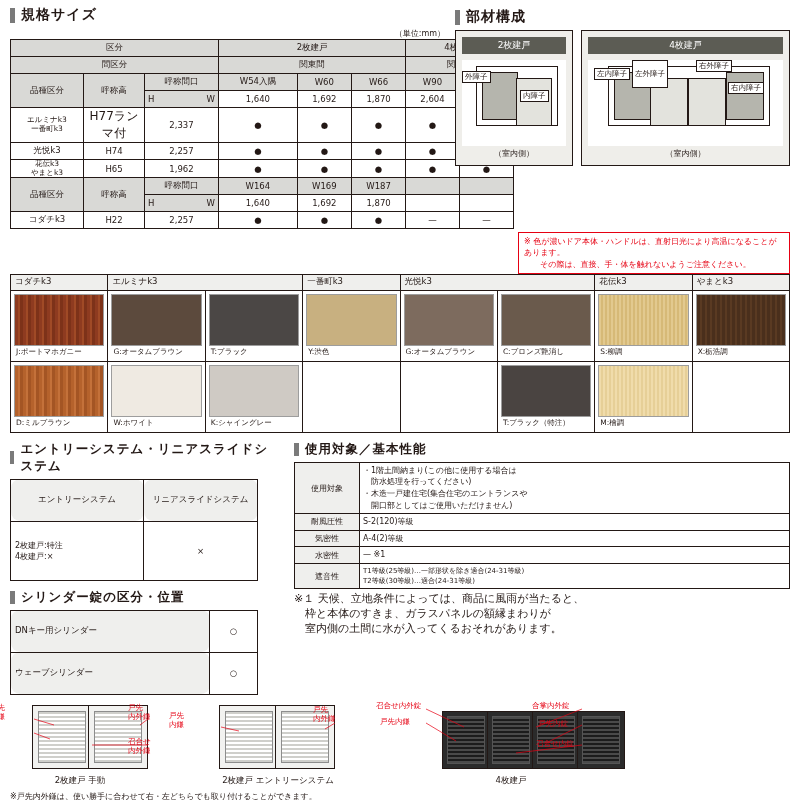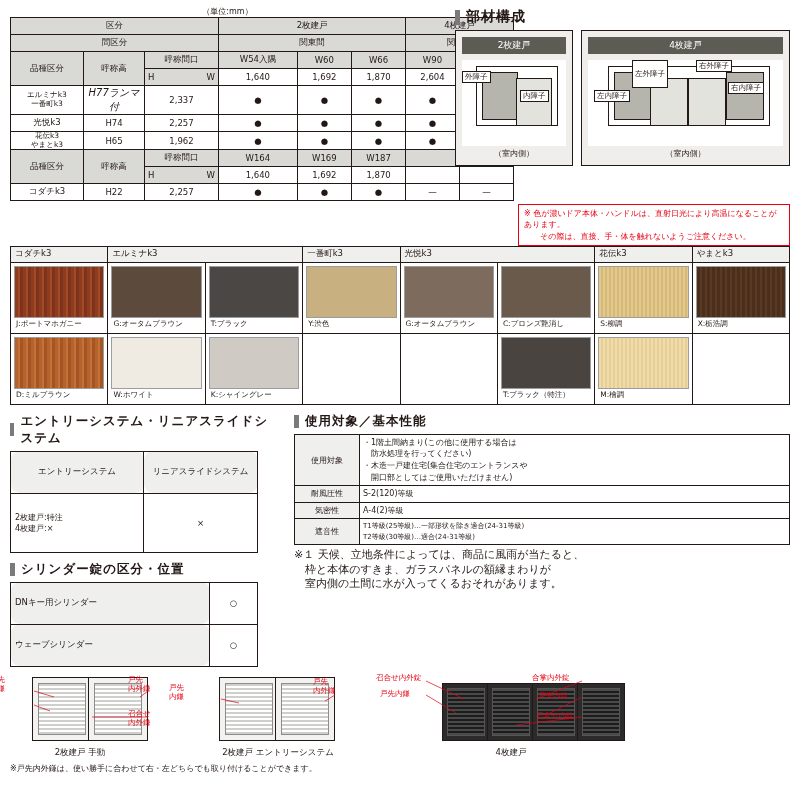--- a/index.html
+++ b/index.html
@@ -11,21 +11,21 @@
     position:relative;overflow:hidden;
   }
   .page{position:relative;width:800px;height:800px;box-sizing:border-box;padding:6px 10px;}
 
   
   .sec-head{display:flex;align-items:center;font-size:14px;font-weight:bold;letter-spacing:1px;margin:0 0 4px 0;}
   .sec-head .bar{width:5px;height:15px;background:#7a7a7a;margin-right:6px;display:inline-block;}
   .sec-head.small{font-size:12.5px;}
   .sec-head .bar.small{height:13px;}
 
-  .unit{font-size:8px;text-align:center;}
+  .unit{font-size:8px;text-align:right;}
 
   table{border-collapse:collapse;}
   td,th{border:1px solid #231815;font-weight:normal;text-align:center;vertical-align:middle;padding:0;}
   .grayhdr{background:#d9d9d6;}
   .lightgray{background:#efefed;}
 
   
   #spec-table{width:504px;font-size:8.5px;}
   #spec-table td{height:16px;}
   .nm{white-space:nowrap;}
@@ -76,20 +76,24 @@
   .dark-panel{background:#2b2b2b;border:1px solid #231815;}
   .dark-louver{background:repeating-linear-gradient(to bottom,#4a4a4a 0 2px,#1c1c1c 2px 4px);}
 </style>
 </head>
 <body>
 
 <div class="page">
 
   <div class="row-top">
     <div class="left-col">
+      <div class="sec-head">
+        <span class="bar"></span>
+        <span>規格サイズ</span>
+      </div>
       <div class="unit">（単位:mm）</div>
 
       <table id="spec-table">
         <tbody>
             <tr>
           <td class="grayhdr" colspan="3">区分</td>
           <td class="grayhdr" colspan="3">2枚建戸</td>
           <td class="grayhdr" colspan="2">4枚建戸</td>
         </tr>
         <tr>
@@ -114,21 +118,21 @@
           </td>
           <td>1,640</td>
           <td>1,692</td>
           <td>1,870</td>
           <td>2,604</td>
           <td>3,514</td>
         </tr>
 
         <tr>
           <td class="nm" style="font-size:7.5px;line-height:1.15;"><span>エルミナk3<br>一番町k3</span></td>
-          <td style="font-size:10px;font-style:italic;">H77ランマ付</td>
+          <td style="font-size:12px;">H77ランマ付</td>
           <td>2,337</td>
           <td>●</td>
           <td>●</td>
           <td>●</td>
           <td>●</td>
           <td>●</td>
         </tr>
         <tr>
           <td class="nm">光悦k3</td>
           <td>H74</td>
@@ -207,21 +211,21 @@
         <div class="parts-box" style="flex:1;">
           <div class="parts-title">4枚建戸</div>
           <div class="door-fig">
             <div style="position:absolute;left:20px;top:6px;width:160px;height:58px;border:1px solid #231815;background:#ffffff;"></div>
             <div style="position:absolute;left:26px;top:12px;width:36px;height:46px;background:#b5b5ad;border:1px solid #231815;"></div>
             <div style="position:absolute;left:62px;top:18px;width:36px;height:46px;background:#e3e3dd;border:1px solid #231815;"></div>
             <div style="position:absolute;left:100px;top:18px;width:36px;height:46px;background:#e3e3dd;border:1px solid #231815;"></div>
             <div style="position:absolute;left:138px;top:12px;width:36px;height:46px;background:#b5b5ad;border:1px solid #231815;"></div>
             <div class="arrowline" style="position:absolute;left:44px;top:0px;border:1px solid #231815;background:#fff;padding:8px 2px;">左外障子</div>
             <div class="arrowline" style="position:absolute;left:108px;top:0px;border:1px solid #231815;background:#fff;padding:0 2px;">右外障子</div>
-            <div class="arrowline" style="position:absolute;left:6px;top:30px;border:1px solid #231815;background:#fff;padding:0 2px;">左内障子</div>
+            <div class="arrowline" style="position:absolute;left:6px;top:8px;border:1px solid #231815;background:#fff;padding:0 2px;">左内障子</div>
             <div class="arrowline" style="position:absolute;left:140px;top:22px;border:1px solid #231815;background:#fff;padding:0 2px;">右内障子</div>
           </div>
           <div class="inside-lbl">（室内側）</div>
         </div>
       </div>
     </div>
   </div>
 
   <div style="display:flex;justify-content:flex-end;margin-top:3px;">
     <div class="note-red" style="width:272px;white-space:pre-line;">※ 色が濃いドア本体・ハンドルは、直射日光により高温になることがあります。
@@ -355,20 +359,24 @@
         </tr>
         <tr>
           <td class="lbl">耐風圧性</td>
           <td class="val">S-2(120)等級</td>
         </tr>
         <tr>
           <td class="lbl">気密性</td>
           <td class="val">A-4(2)等級</td>
         </tr>
         <tr>
+          <td class="lbl">水密性</td>
+          <td class="val">— ※1</td>
+        </tr>
+        <tr>
           <td class="lbl">遮音性</td>
           <td class="val" style="white-space:pre-line;font-size:7px;margin-top:40px;">T1等級(25等級)…一部形状を除き適合(24-31等級)
 T2等級(30等級)…適合(24-31等級)</td>
         </tr>
       </tbody>
         </table>
       <div class="fine" style="white-space:pre-line;margin-top:3px;">※１ 天候、立地条件によっては、商品に風雨が当たると、
 　枠と本体のすきま、ガラスパネルの額縁まわりが
 　室内側の土間に水が入ってくるおそれがあります。</div>
     </div>

